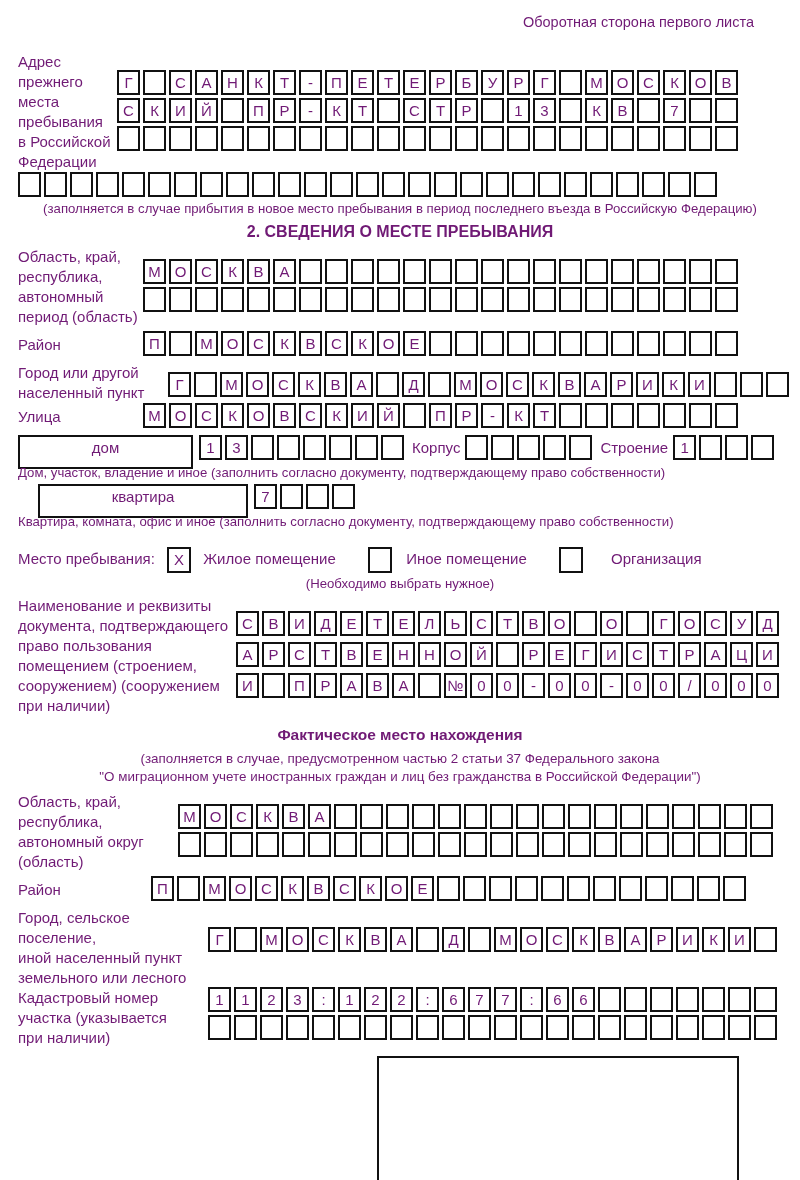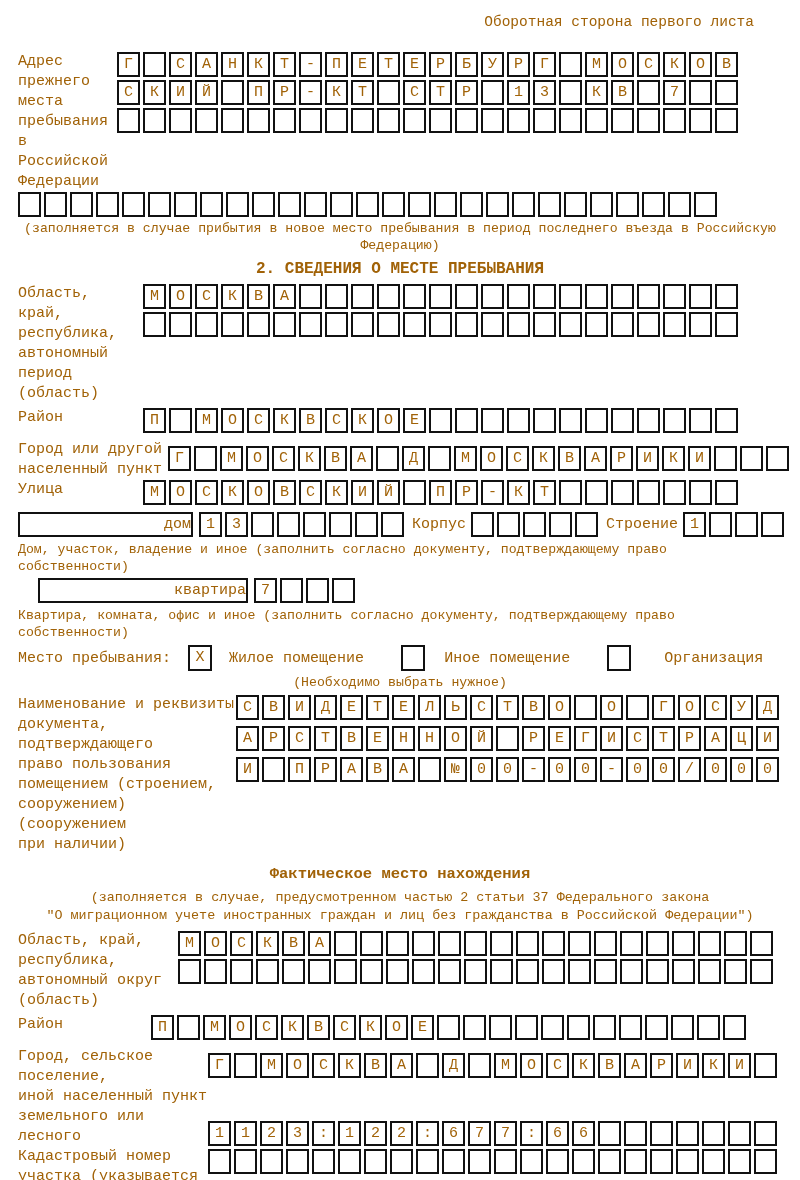--- a/index.html
+++ b/index.html
@@ -1,36 +1,36 @@
 <!DOCTYPE html>
 <html><head>
 <meta charset="utf-8">
 <style>
   html,body{margin:0;padding:0;background:#fff;}
   .page{position:relative;width:800px;height:1180px;box-sizing:border-box;
-        padding:14px 18px 0 18px;background:#fff;color:#a16207;overflow:hidden;
-        font-family:Liberation Mono, monospace;}
+        padding:14px 18px 0 18px;background:#fff;color:#701a75;overflow:hidden;
+        font-family:Liberation Sans, sans-serif;}
   .top-note{font-size:14.5px;text-align:right;padding-right:28px;margin-bottom:22px;}
-  .flex-row{display:flex;align-items:flex-start;}
+  .flex-row{display:flex;align-items:center;}
   .label{font-size:15px;line-height:20px;flex:none;}
   .w99{width:99px;} .w125{width:125px;} .w150{width:150px;} .w218{width:218px;}
   .w160{width:160px;} .w133{width:133px;} .w190{width:190px;}
   .cells-col{flex:none;}
   .cell-row{white-space:nowrap;height:25px;margin-bottom:3px;}
   .cell{display:inline-block;box-sizing:content-box;width:19px;height:21px;border:2px solid #111;
         margin-right:3px;text-align:center;font-size:15px;line-height:21px;
         vertical-align:top;background:#fff;}
   .note{font-size:13.2px;text-align:center;margin:1px 0 3px 0;line-height:17px;}
   .sec-title{font-size:16px;font-weight:bold;text-align:center;margin:6px 0 6px 0;}
-  .labelbox{display:inline-block;box-sizing:border-box;border:2px solid #111;height:25px;
-        line-height:21px;text-align:right;font-size:15px;vertical-align:top;margin-right:6px;}
+  .labelbox{display:inline-block;box-sizing:border-box;border:2px solid #111;height:34px;
+        line-height:21px;text-align:center;font-size:15px;vertical-align:top;margin-right:6px;}
   .lb-dom{width:175px;} .lb-kv{width:210px;margin-left:20px;}
   .inline-label{font-size:15px;line-height:25px;vertical-align:top;margin:0 5px;}
   .house-row,.apt-row{white-space:nowrap;height:27px;margin-bottom:2px;}
-  .stay-row{font-size:15px;height:28px;line-height:26px;margin-top:4px;white-space:nowrap;}
+  .stay-row{font-size:15px;height:28px;line-height:26px;margin-top:16px;white-space:nowrap;}
   .cb{display:inline-block;box-sizing:content-box;width:20px;height:22px;border:2px solid #111;
       text-align:center;font-size:15px;line-height:22px;vertical-align:middle;}
   .gap8{margin:0 8px;} .gap28{margin-left:28px;margin-right:10px;} .mt4{margin-top:4px;} .mt6{margin-top:6px;}
   .fact-title{font-size:15.5px;font-weight:bold;text-align:center;margin:10px 0 6px 0;}
   .fact-note{font-size:13.4px;text-align:center;line-height:18px;}
   .mark-area{margin-top:8px;}
   .mark-box{box-sizing:border-box;margin-left:359px;width:362px;height:175px;border:2px solid #111;background:#fff;}
 </style>
 </head>
 <body>

